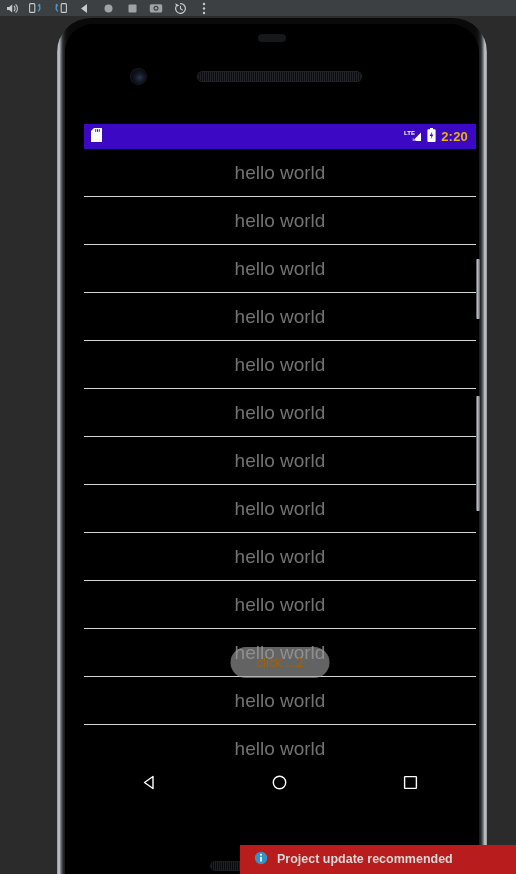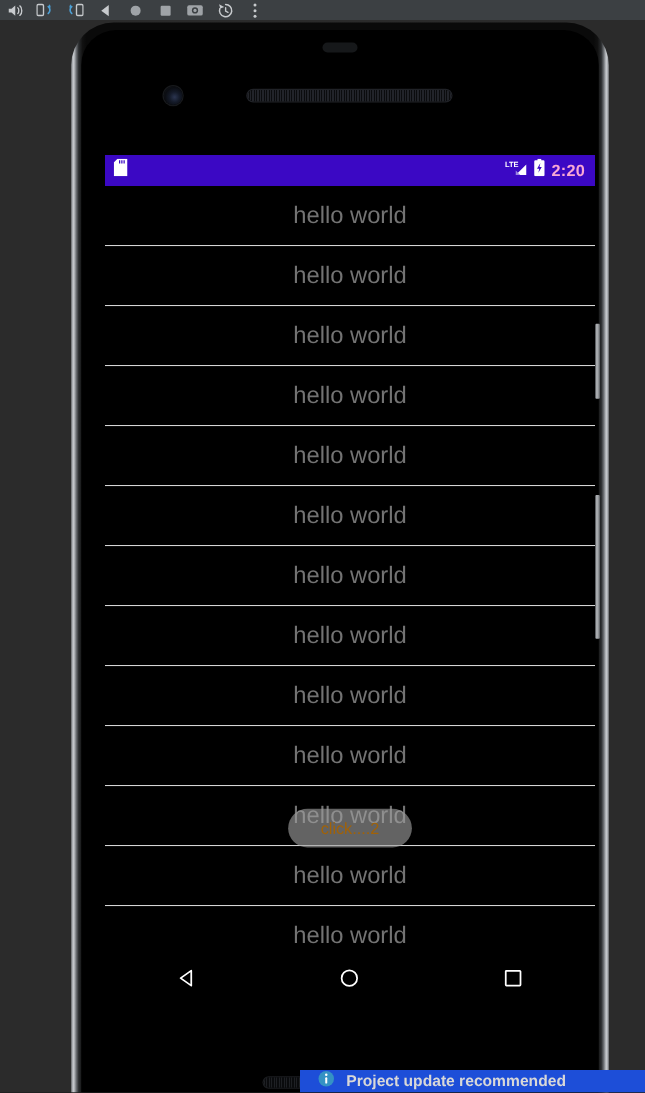--- a/index.html
+++ b/index.html
@@ -80,21 +80,21 @@
     position: absolute; left: 19px; top: 100px;
     width: 392px; height: 680px;
     background: #000;
     overflow: hidden;
   }
   .statusbar {
     position: relative;
     height: 25px; background: #3b08c4;
     display: flex; align-items: center;
     padding: 0 8px 0 7px;
-    color: #f9a8d4;
+    color: #eab308;
   }
   .sb-left { display: flex; align-items: center; gap: 5px; }
   .sb-right { margin-left: auto; display: flex; align-items: center; gap: 5px; }
   .sb-time { font-size: 13px; font-weight: 700; letter-spacing: .2px; line-height: 1; }
 
   .list { position: relative; background: #000; }
   .row {
     height: 48px;
     display: flex; align-items: center; justify-content: center;
     border-bottom: 1px solid #d5d5d5;
@@ -116,22 +116,22 @@
   .navbar {
     position: absolute; left: 0; bottom: 0;
     width: 392px; height: 44px; background: #000;
     display: flex; align-items: center; justify-content: space-around;
   }
   .nav-btn { width: 58px; height: 44px; display: flex; align-items: center; justify-content: center; }
 
   
   .ide-notif {
     position: absolute; right: 0; bottom: 0;
-    width: 276px; height: 18px;
-    background: #1d4ed8;
+    width: 276px; height: 29px;
+    background: #b91c1c;
     display: flex; align-items: center; gap: 9px;
     padding-left: 14px;
   }
   .ide-notif-text {
     color: #d8d8d8; font-size: 12.5px; font-weight: 700; line-height: 1;
   }
 </style>
 </head>
 <body>
 

